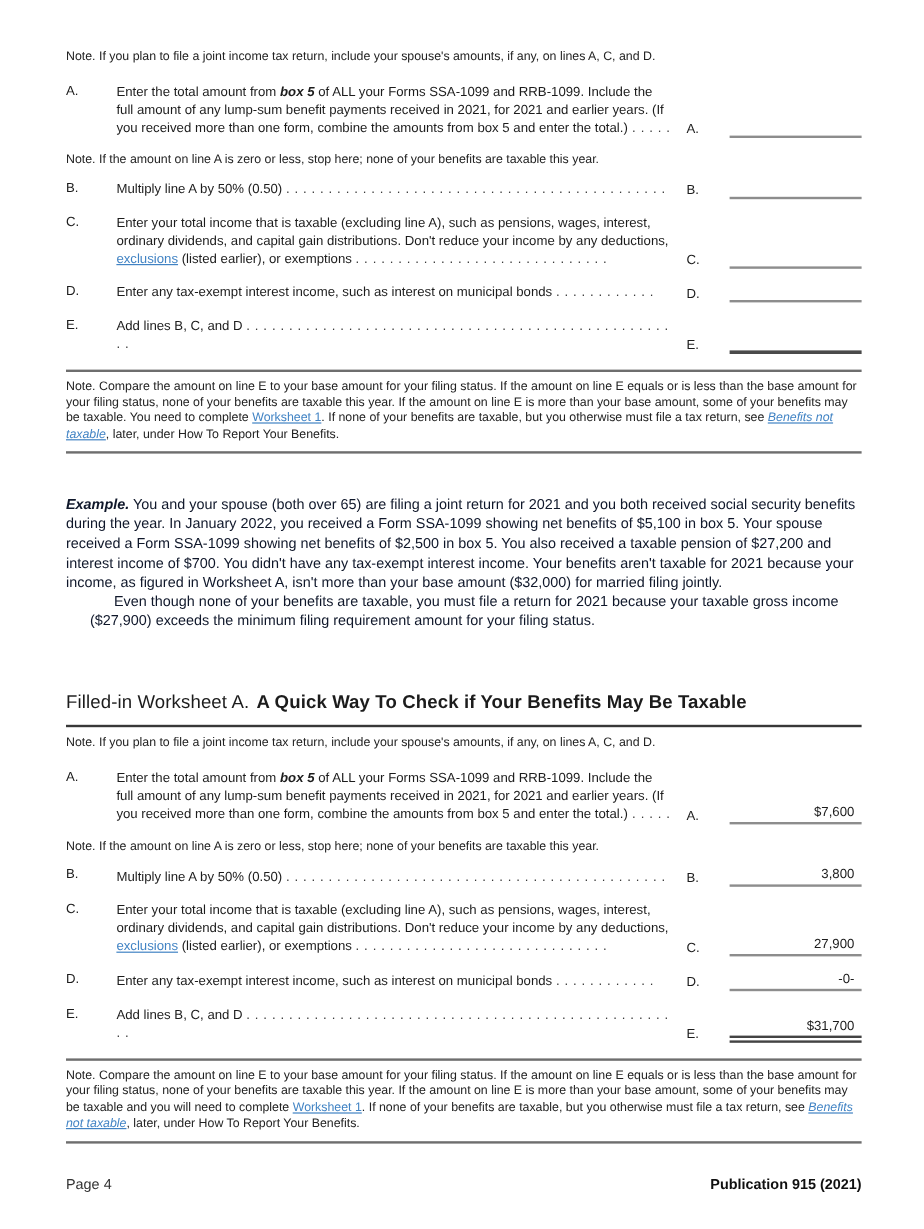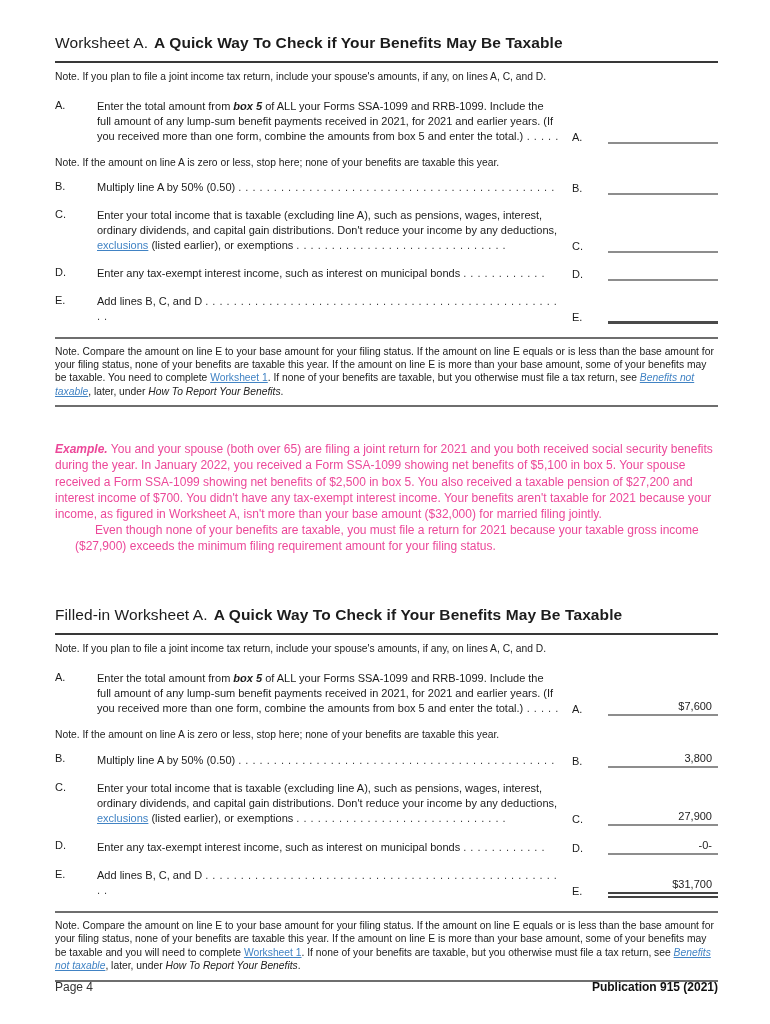--- a/index.html
+++ b/index.html
@@ -29,47 +29,44 @@
   .ltr { width:42px; align-self:flex-start; font-size:11px; }
   .desc { flex:0 1 auto; width:462px; font-size:11px; line-height:1.36; }
   .rltr { width:49px; padding-left:13px; font-size:11px; padding-bottom:1px; }
   .amt { width:110px; min-height:15px; border-bottom:2px solid #8d8d8d;
          text-align:right; font-size:11px; padding:0 6px 2px 0; }
   .amt.line-thick  { border-bottom:3.5px solid #4a4a4a; }
   .amt.line-double { border-bottom:6px double #434343; }
 
   
   .seg.b  { font-weight:400; }
-  .seg.i  { font-style:italic; }
+  .seg.i  { }
   .seg.bi { font-weight:700; font-style:italic; }
   .seg.link   { color:#4183c4; text-decoration:underline; cursor:pointer; }
   .seg.link-i { color:#4183c4; text-decoration:underline; font-style:italic; cursor:pointer; }
   .seg.dots { color:#3a3a3a; letter-spacing:0.5px; }
 
   
-  .example { margin-top:34px; font-size:12px; line-height:1.35; color:#ec4899; }
+  .example { margin-top:34px; font-size:12px; line-height:1.35; color:#0f172a; }
   .example p.indent { text-indent:20px;margin-left:20px; }
 
   .ws2 { margin-top:52px; }
 
   
   .footer { position:absolute; left:55px; right:52px; bottom:30px;
             display:flex; justify-content:space-between; font-size:12px;gap:24px; }
   .footer .pub { font-weight:700; color:#101010; }
   .footer .pg { color:#333; }
 </style>
 </head>
 <body>
 
 <div class="page">
 
   <section class="ws">
-    <h2 class="ws-title">
-      <span class="ws-title-prefix">Worksheet A.</span><span class="ws-title-main">A Quick Way To Check if Your Benefits May Be Taxable</span>
-    </h2>
     <p class="ws-top-note seg-host"><span class="seg b">Note.</span><span class="seg"> If you plan to file a joint income tax return, include your spouse's amounts, if any, on lines A, C, and D.</span></p>
     <div class="ws-body">
         <div class="ws-row">
           <div class="ltr">A.</div>
           <div class="desc"><span class="seg">Enter the total amount from </span><span class="seg bi">box 5</span><span class="seg"> of </span><span class="seg b">ALL</span><span class="seg"> your </span><span class="seg b">Forms SSA-1099</span><span class="seg"> and </span><span class="seg b">RRB-1099</span><span class="seg">. Include the full amount of any lump-sum benefit payments received in 2021, for 2021 and earlier years. (If you received more than one form, combine the amounts from box 5 and enter the total.)</span><span class="seg dots">  . . . . .</span></div>
           <div class="rltr">A.</div>
           <div class="amt"><span class="amt-val"></span></div>
         </div>
         <p class="ws-note seg-host"><span class="seg b">Note.</span><span class="seg"> If the amount on line A is zero or less, stop here; none of your benefits are taxable this year.</span></p>
         <div class="ws-row">

